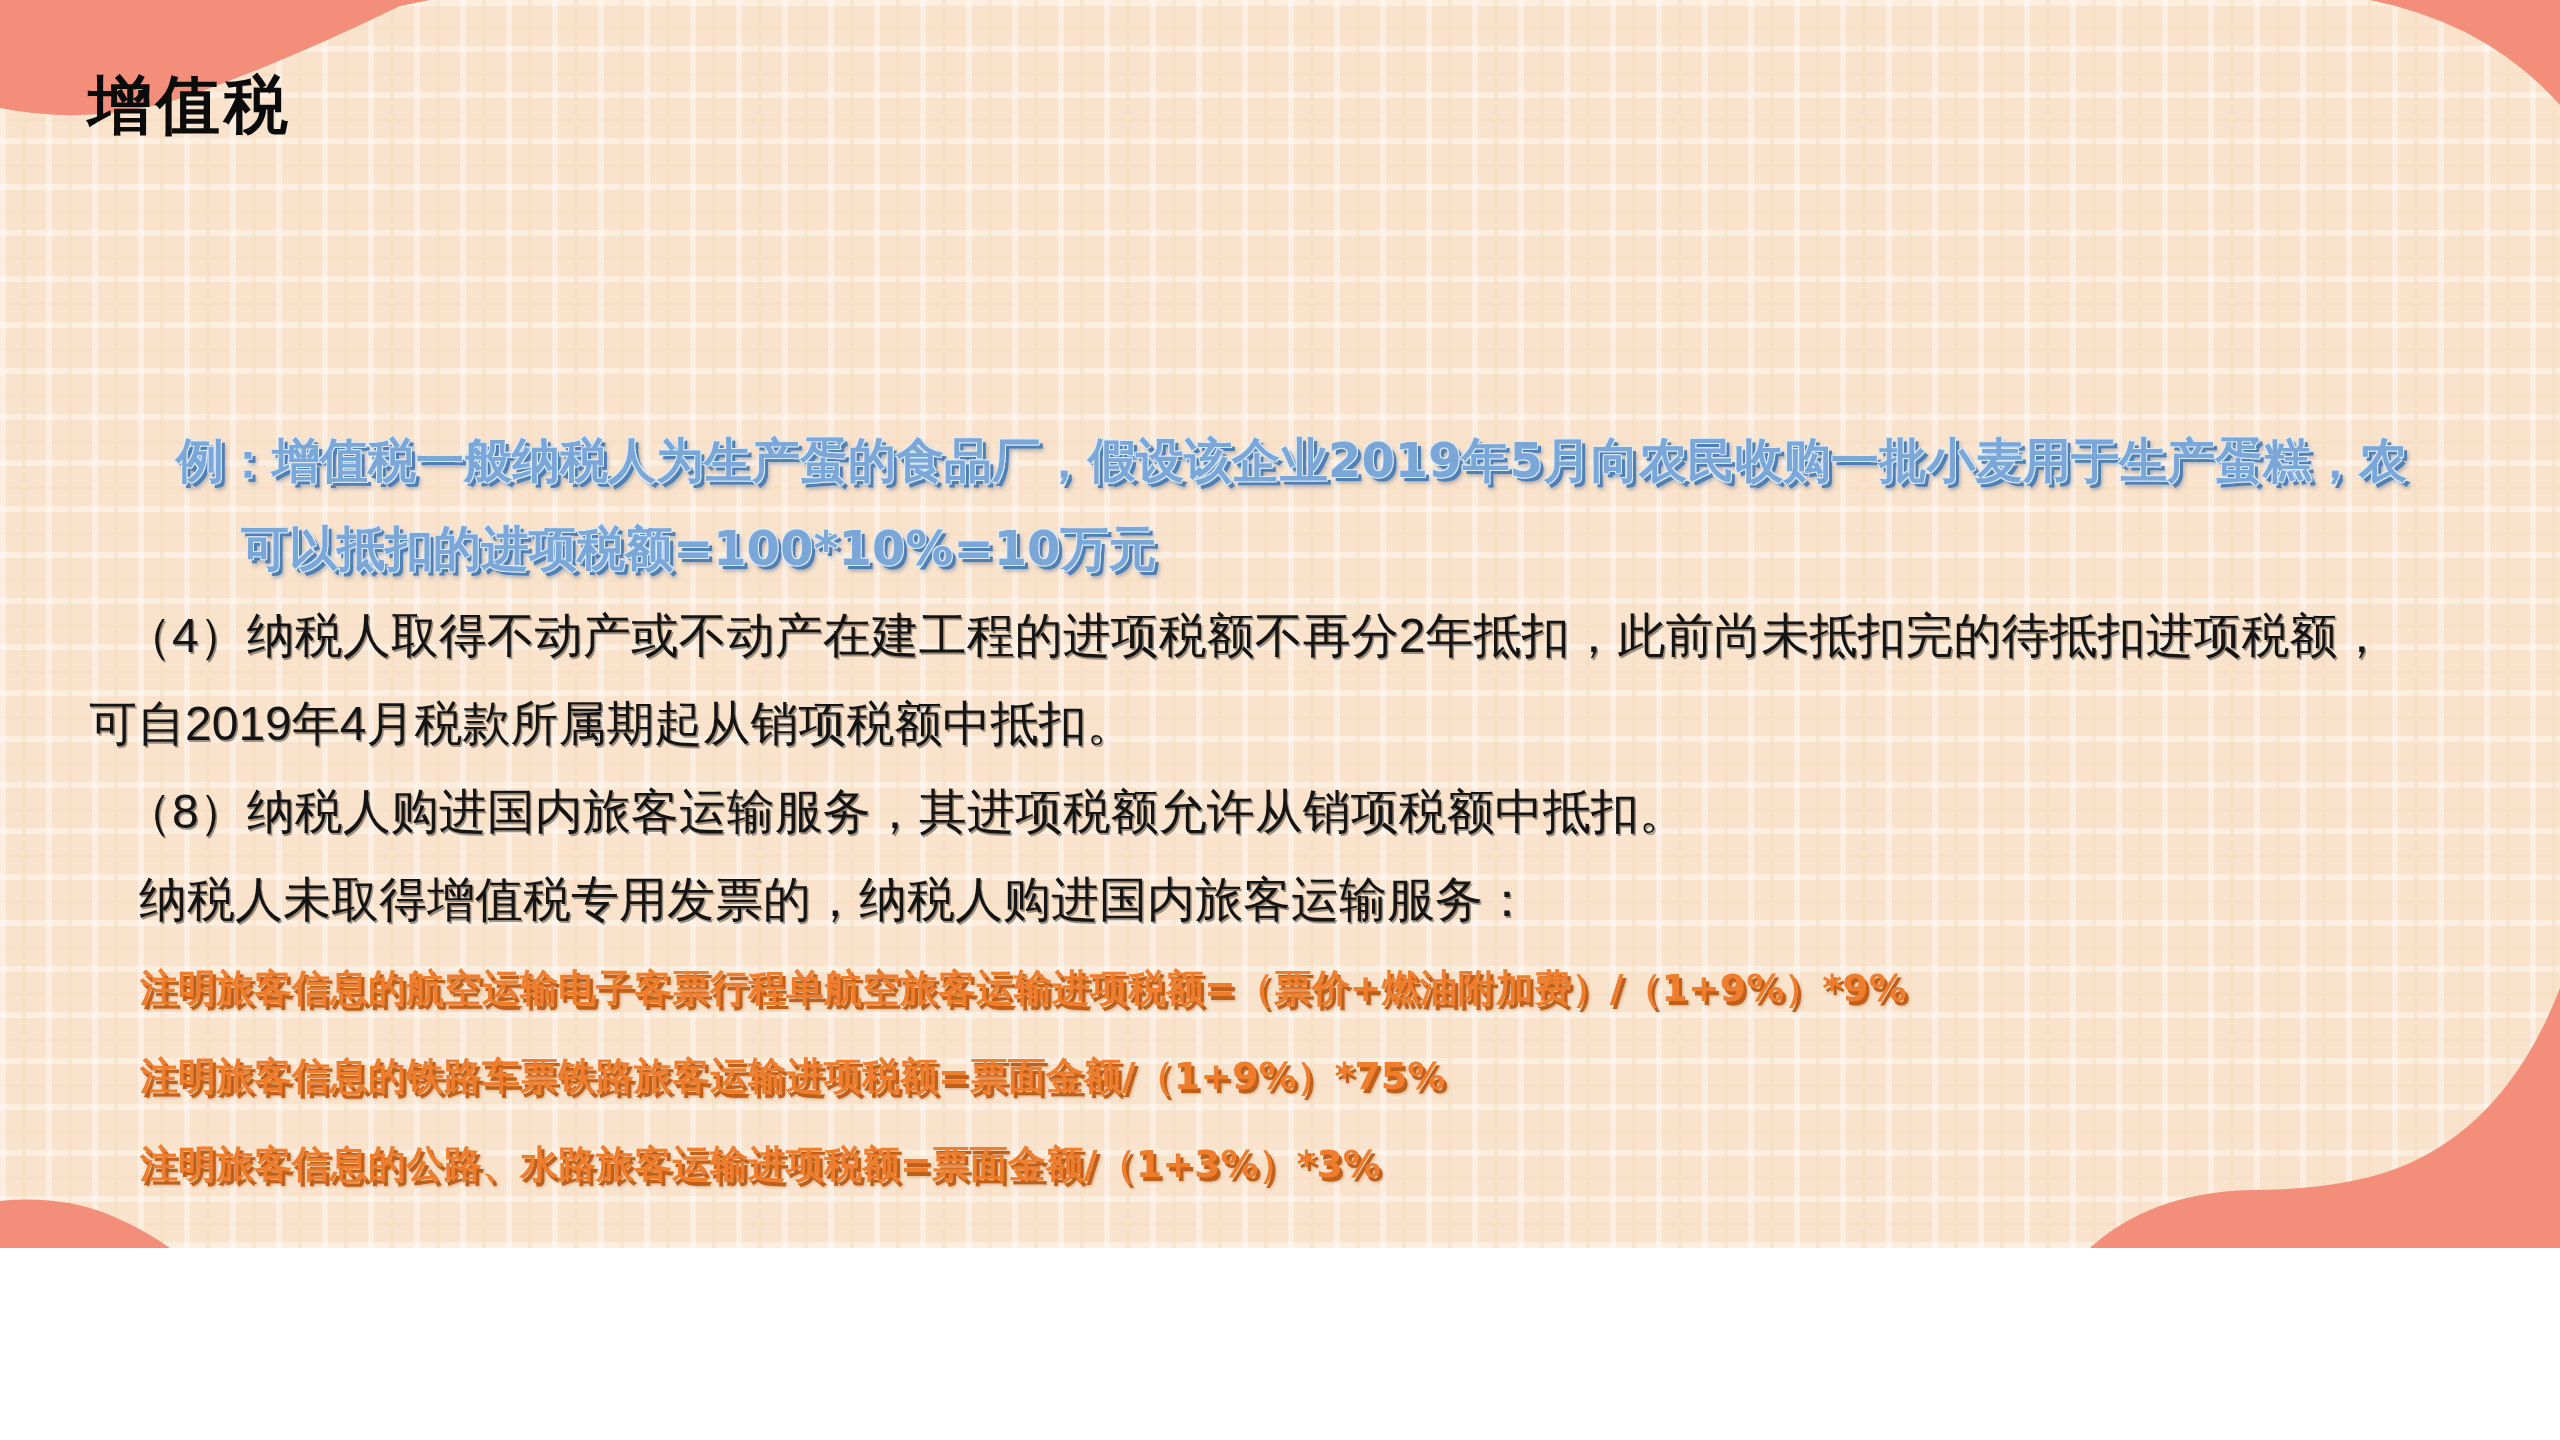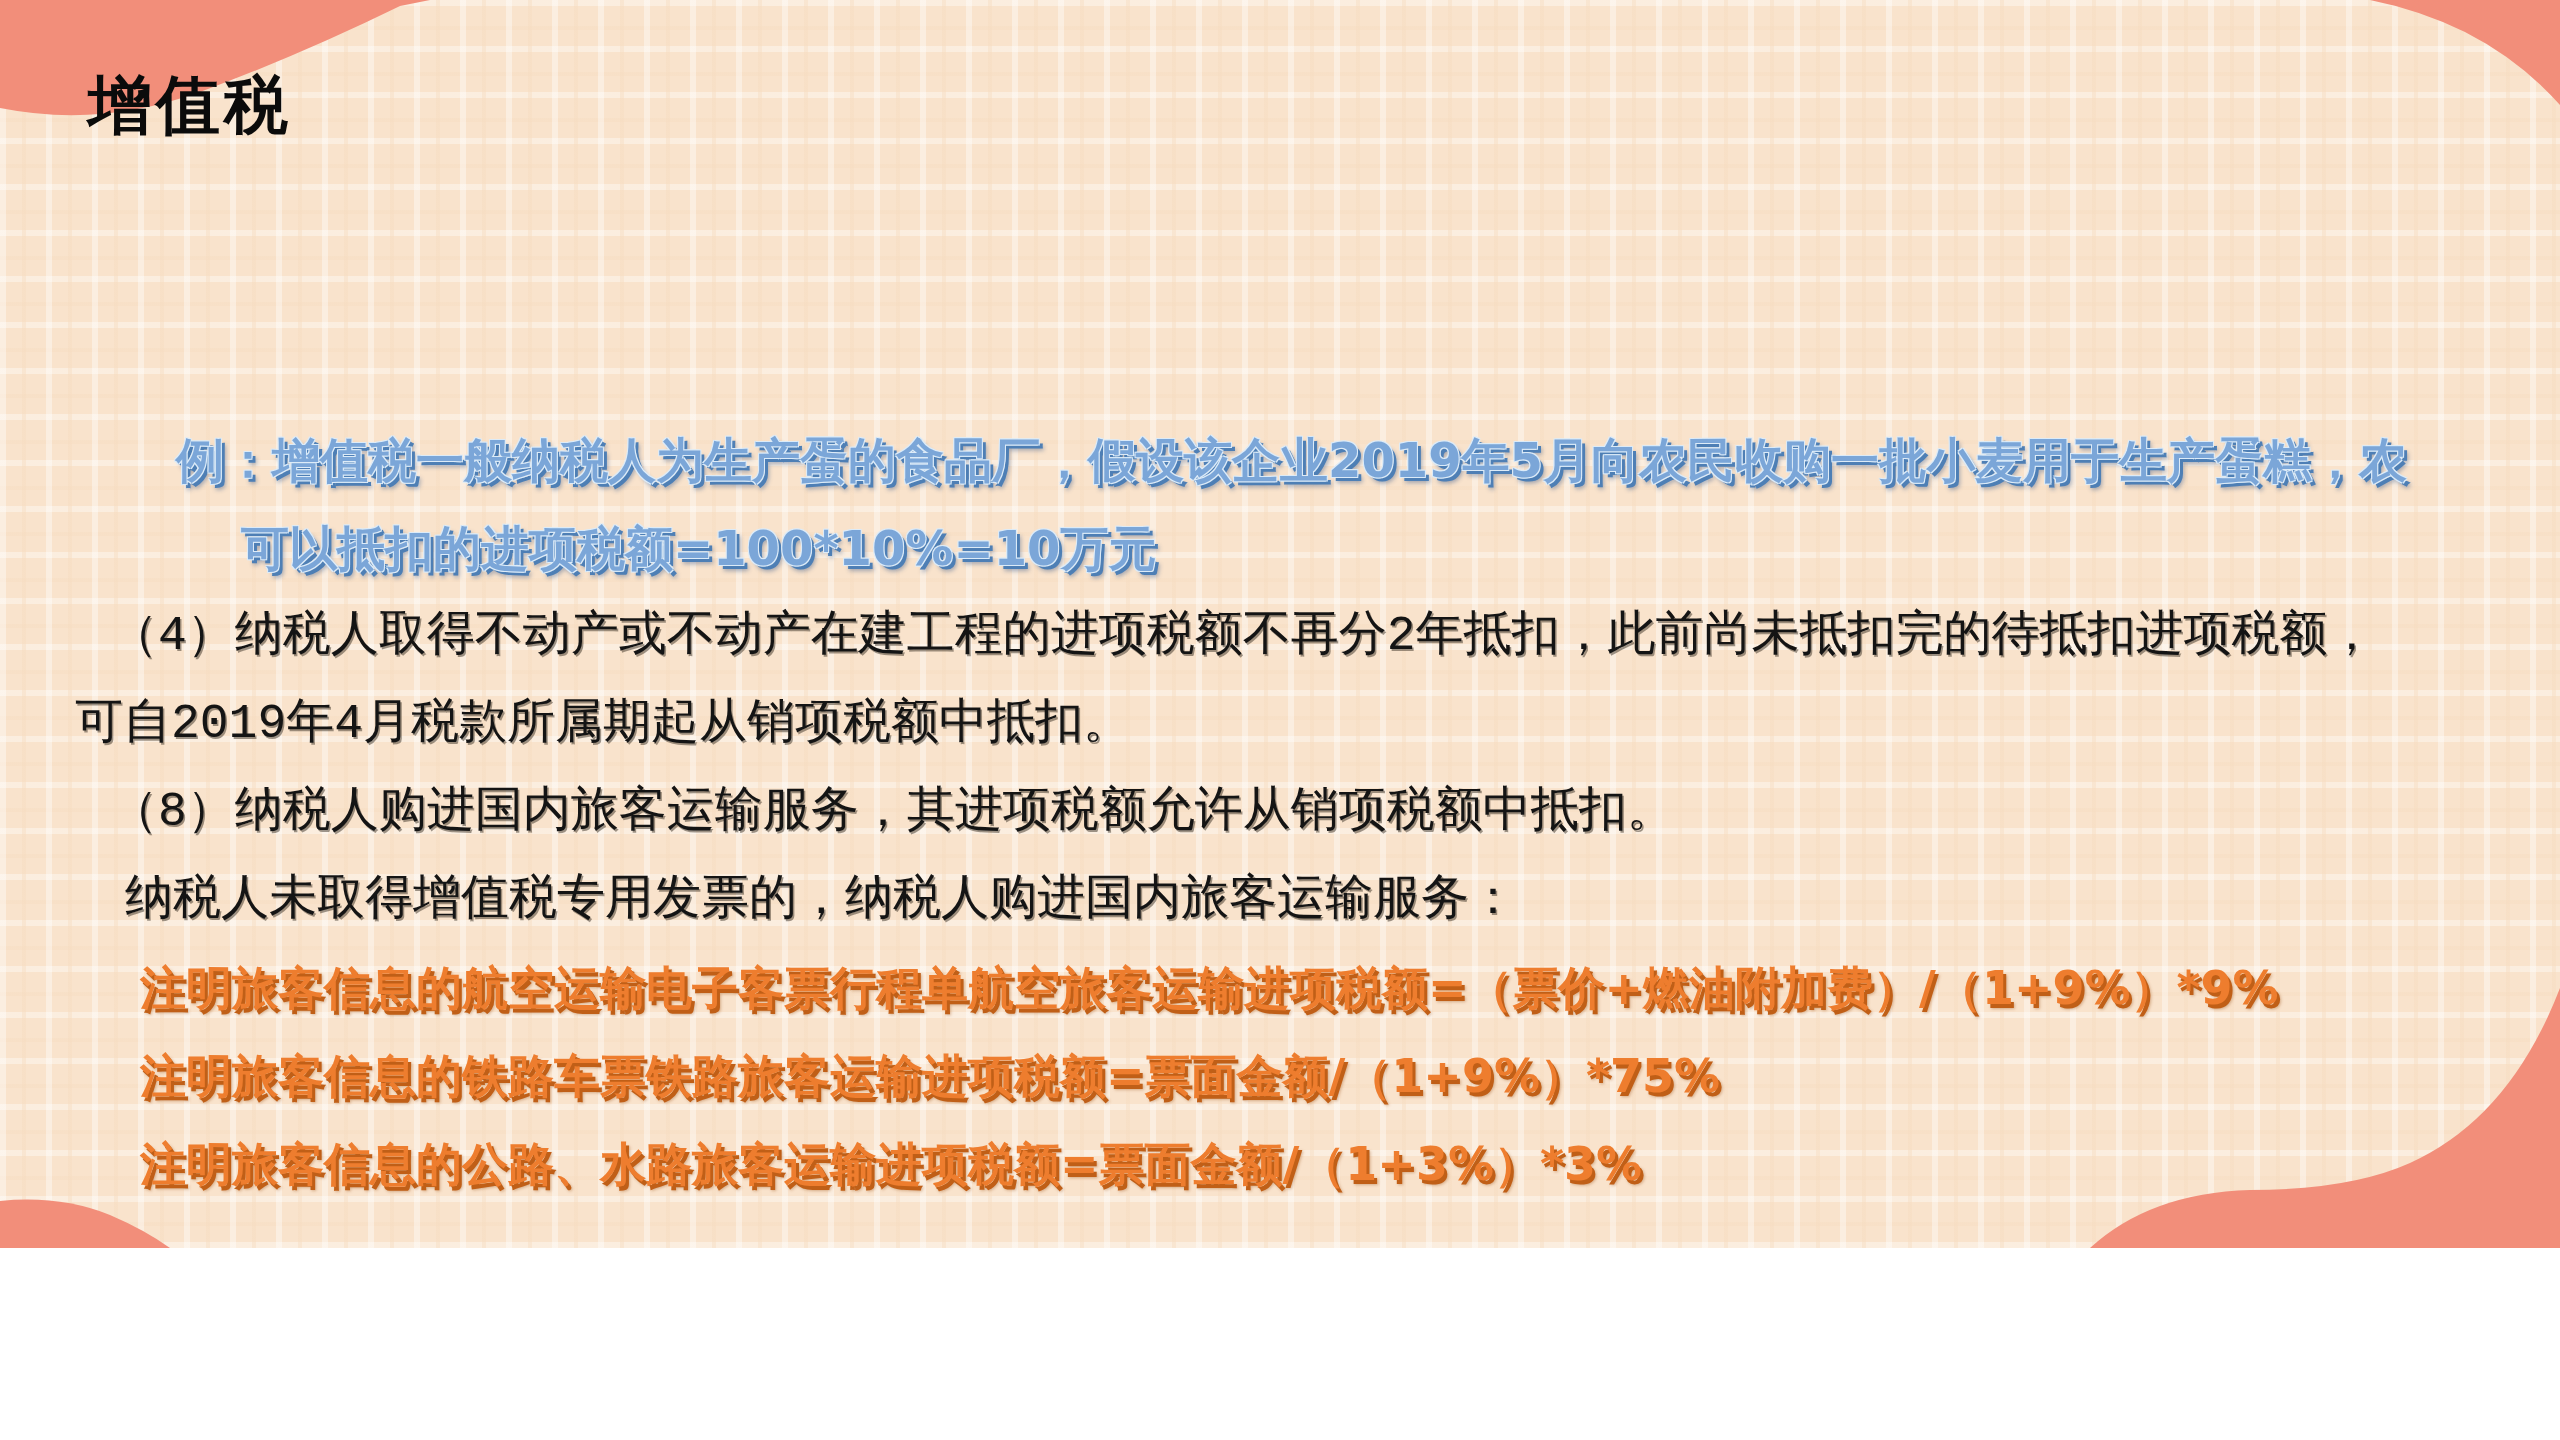--- a/index.html
+++ b/index.html
@@ -50,27 +50,28 @@
   .blue{
     font-family:"DejaVu Sans","Liberation Sans",sans-serif;
     font-weight:700;color:#7ba6d8;
     text-shadow:
       -1px -1px 0 #dcebf8, 1px -1px 0 #dcebf8,
       -1px 1px 0 #dcebf8, 1px 1px 0 #dcebf8,
       4px 4px 0 #4e7fb5, 5px 6px 4px rgba(60,90,140,0.45);
     margin-left: 16px;
   }
   .black{
-    font-family:Liberation Mono, monospace;
+    font-family:Liberation Sans, sans-serif;
     color:#141414;
     text-shadow:1.5px 1.5px 0 rgba(40,30,20,0.45);
+    margin-left:14px;
   }
   .orange{
     font-family:"DejaVu Sans","Liberation Sans",sans-serif;
-    font-weight:800;color:#ee7d2e;font-size:46px;
+    font-weight:800;color:#ee7d2e;font-size:38px;
     text-shadow:3px 4px 0 #c05f17, 4px 5px 3px rgba(150,70,10,0.35);
   }
 </style>
 </head>
 <body>
 
 <div class="slide">
 
   <div class="decor" style="left:0;top:0;">
     <svg width="430" height="140" viewBox="0 0 430 140" xmlns="http://www.w3.org/2000/svg">

